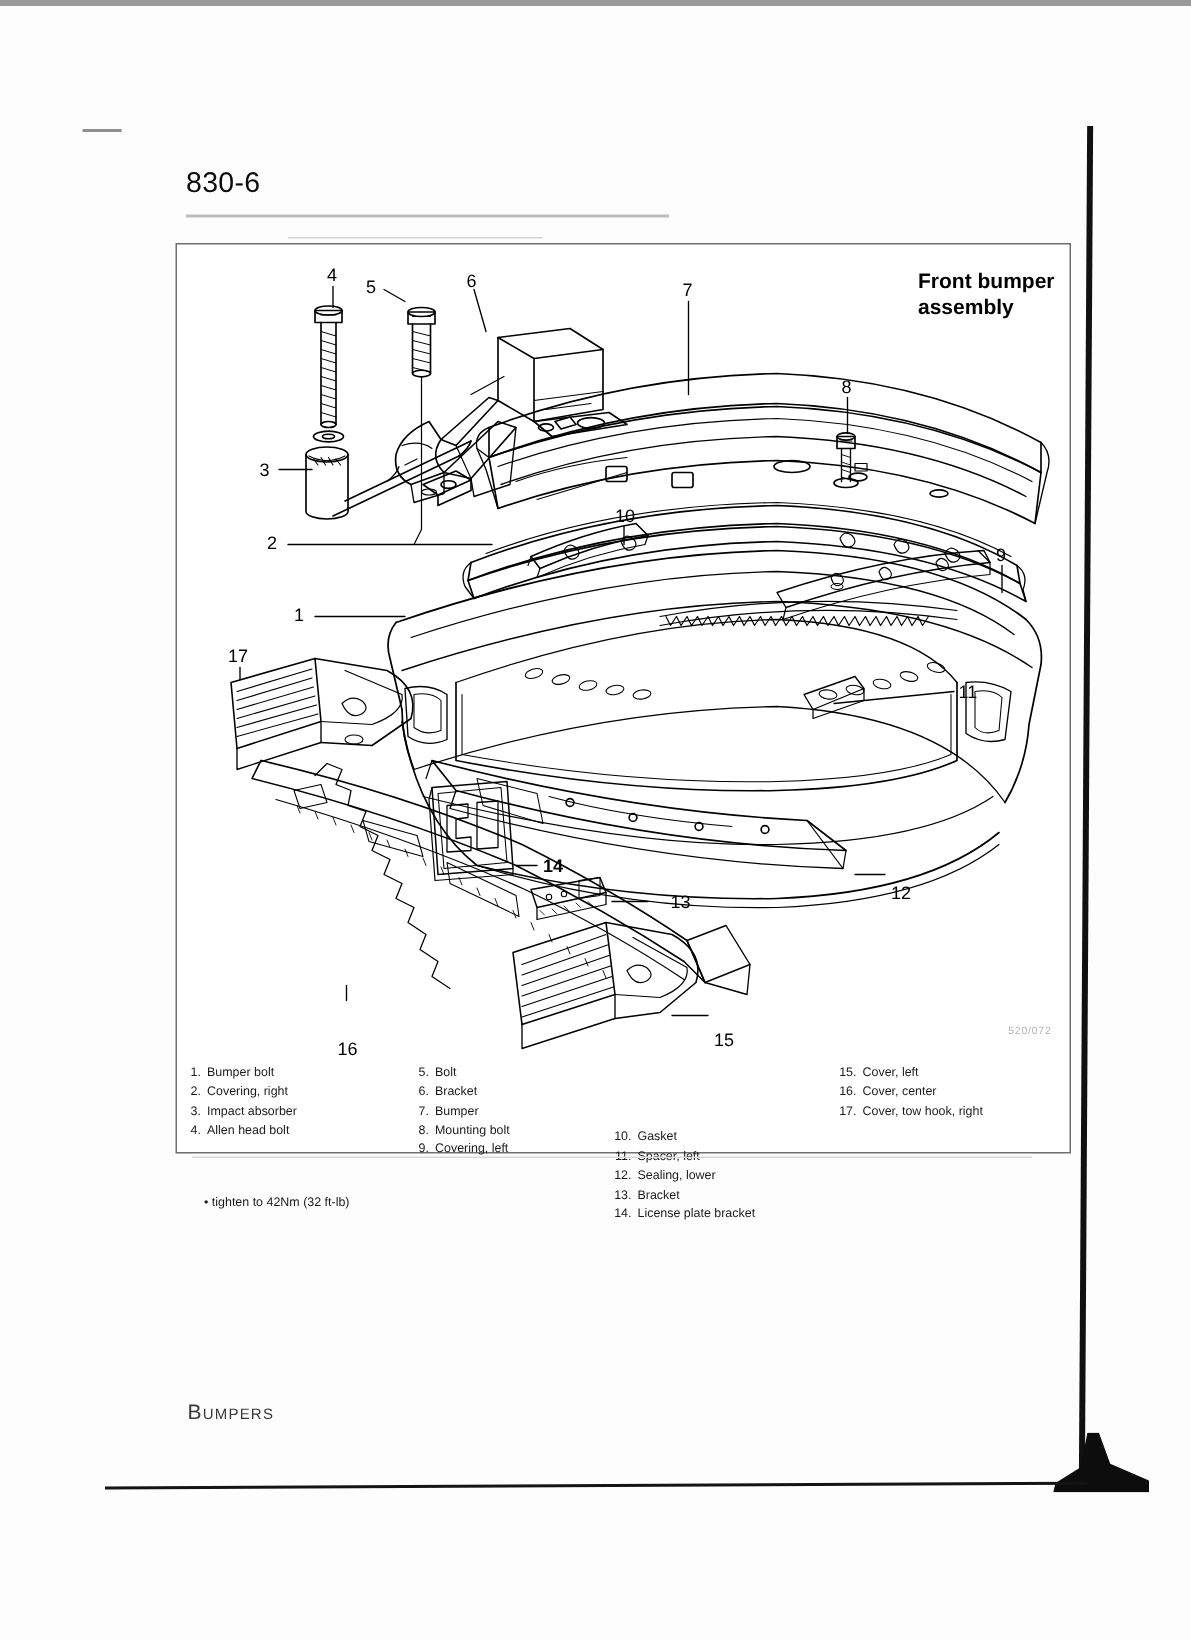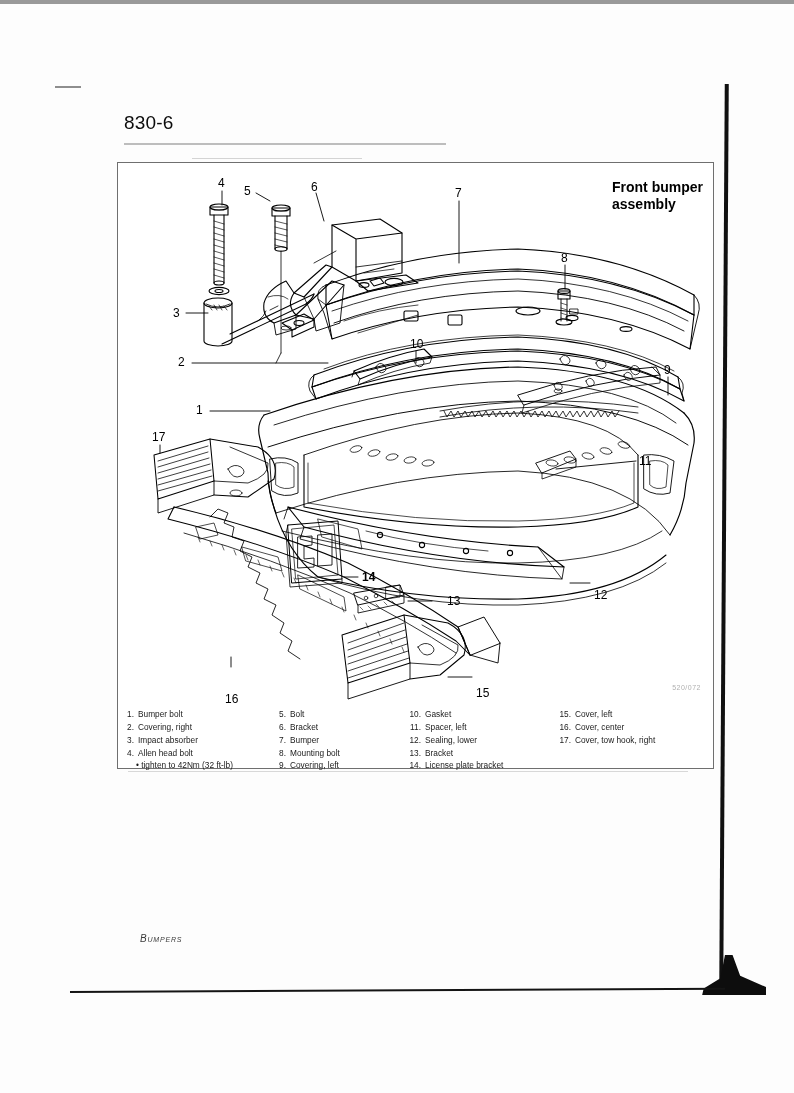--- a/index.html
+++ b/index.html
@@ -139,46 +139,46 @@
     left: 119px; top: 708px;
     width: 592px;
     display: flex;
     gap: 0;
     font-size: 8.3px;
     color: #1a1a1a;
   }
   .legend-col { line-height: 1.55; }
   .legend-col.c1 { width: 152px; }
   .legend-col.c2 { width: 135px; }
-  .legend-col.c3 { width: 150px; }
+  .legend-col.c3 { width: 150px; margin-top: 43px; }
   .legend-col.c4 { width: 155px; }
   .legend-item {
     display: flex;
     gap: 4px;
     white-space: nowrap;
   }
   .legend-num { min-width: 15px; text-align: right; }
   .legend-note {
     padding-left: 17px;
     white-space: nowrap;
+    margin-top: 36px;
   }
 
   #legend-rule {
     position: absolute;
     left: 128px; top: 771px;
     width: 560px; height: 1px;
     background: #d8d8d8;
   }
 
   
   #footer-text {
     position: absolute;
-    left: 140px; top: 933px;
-    font-size: 10px;
-    font-style: italic;
+    left: 125px; top: 933px;
+    font-size: 14px;
     font-variant: small-caps;
     letter-spacing: 0.8px;
     color: #3a3a3a;
   }
 </style>
 </head>
 <body>
 
 <div id="scan-top-bar"></div>
 <div id="page-sheet"></div>

